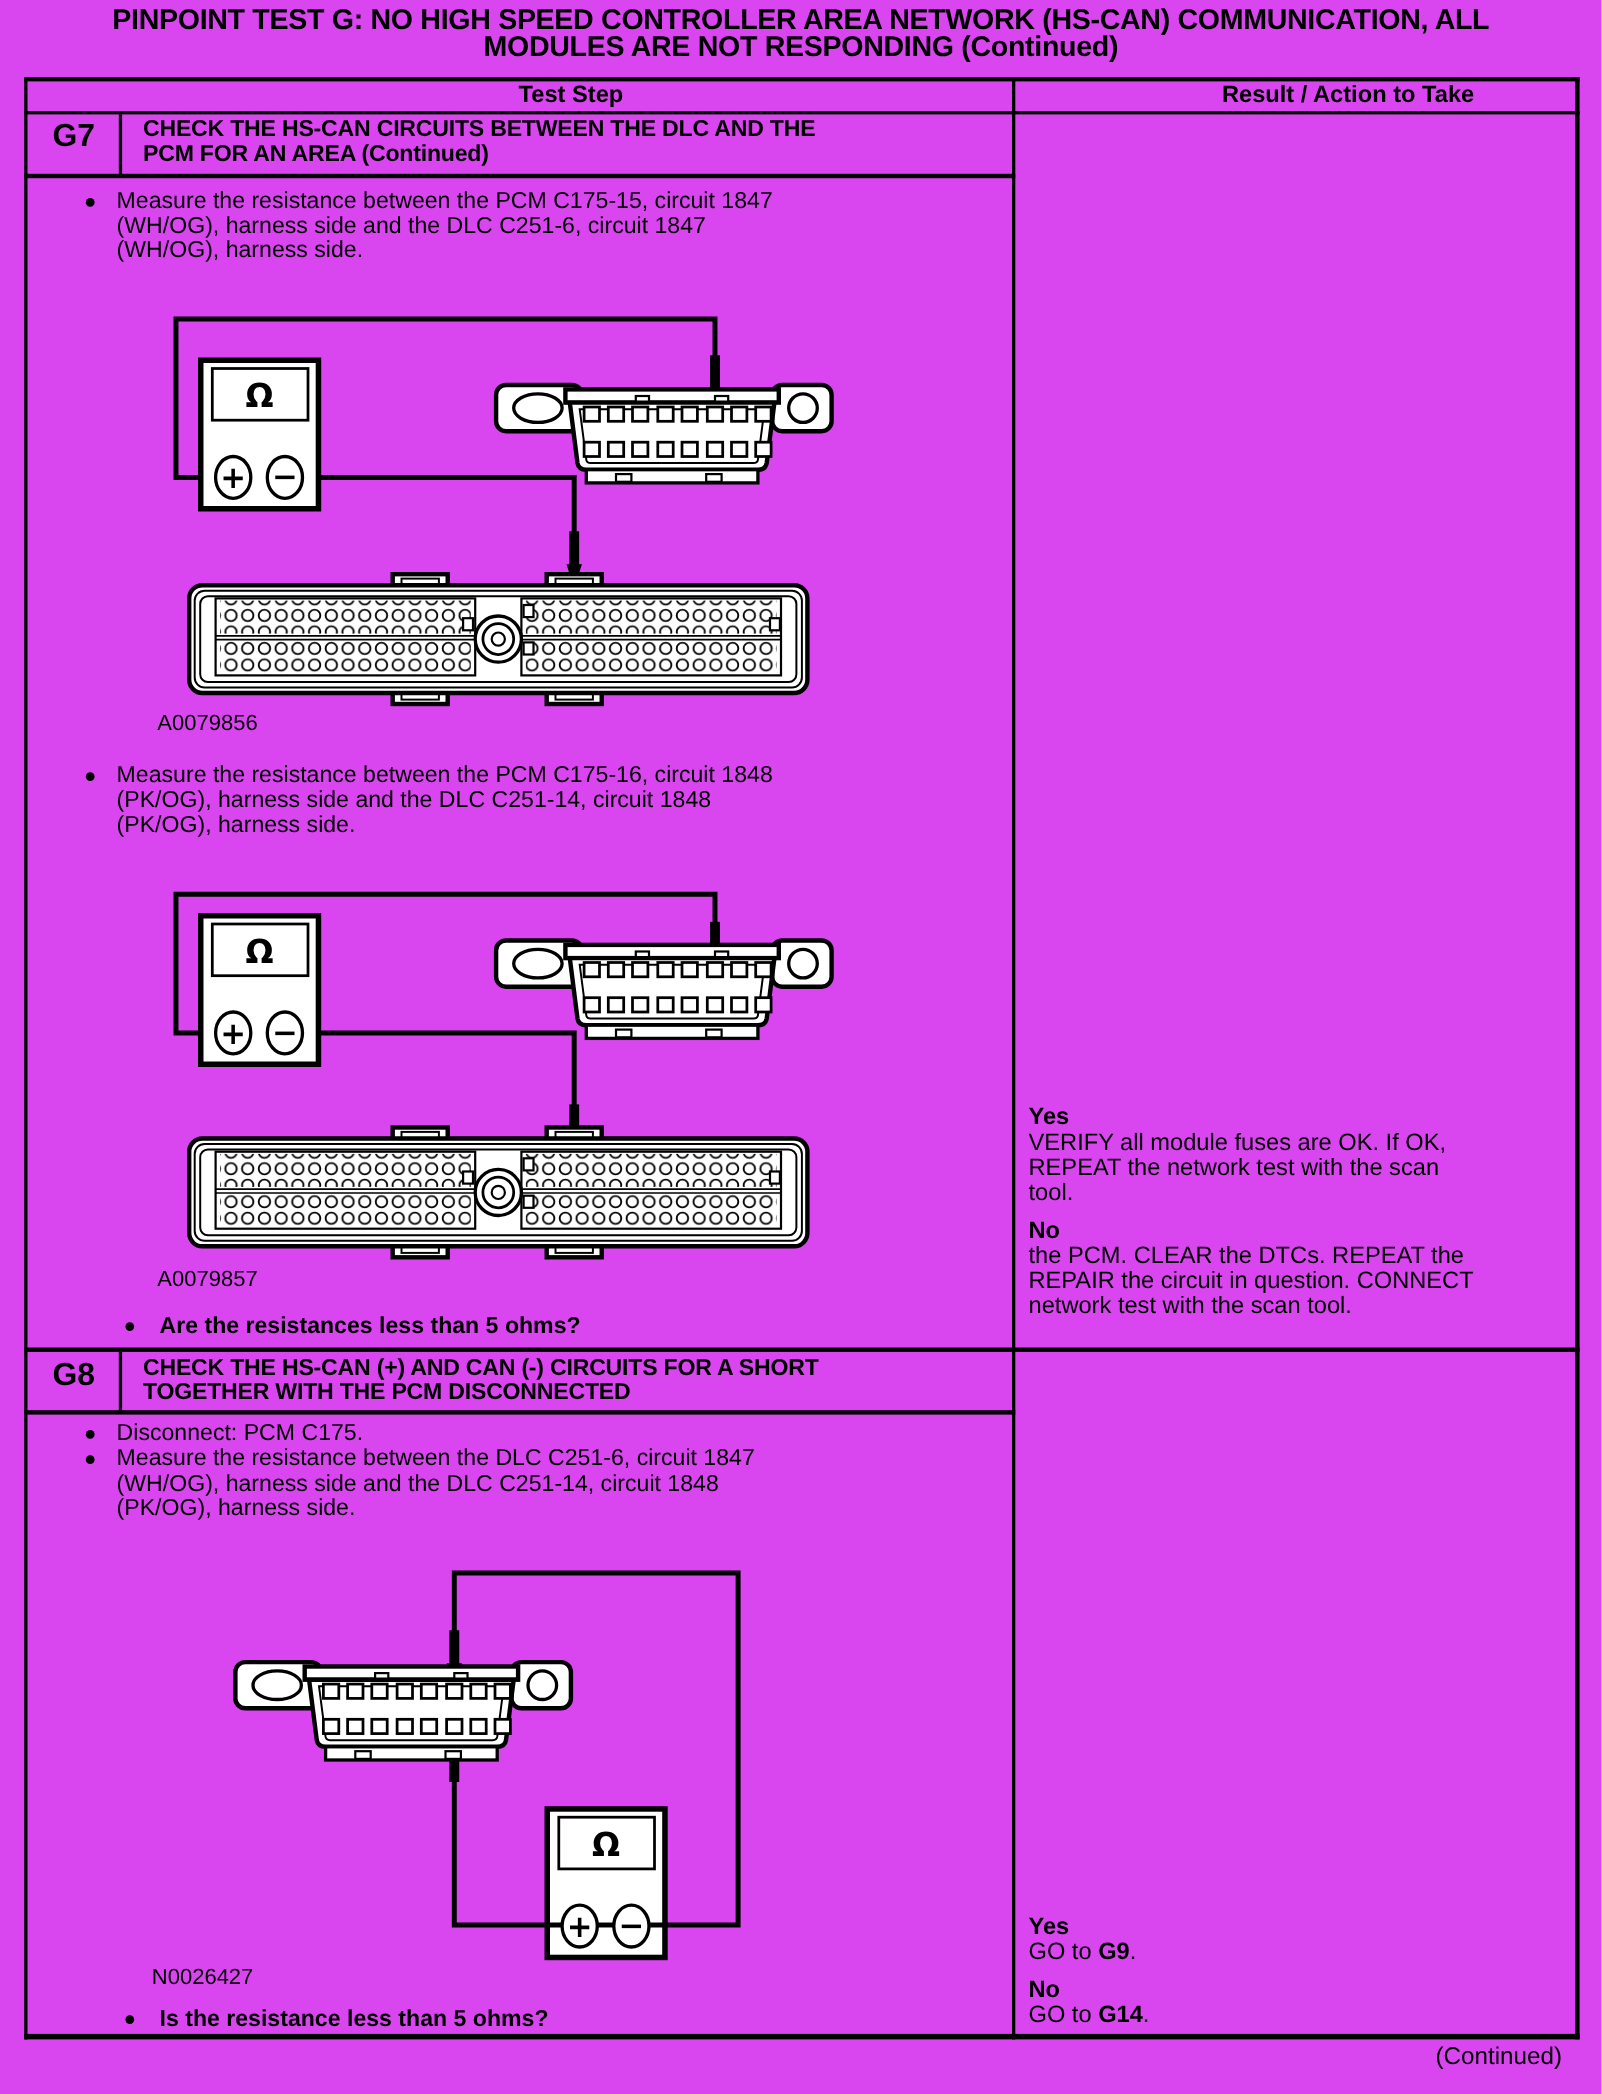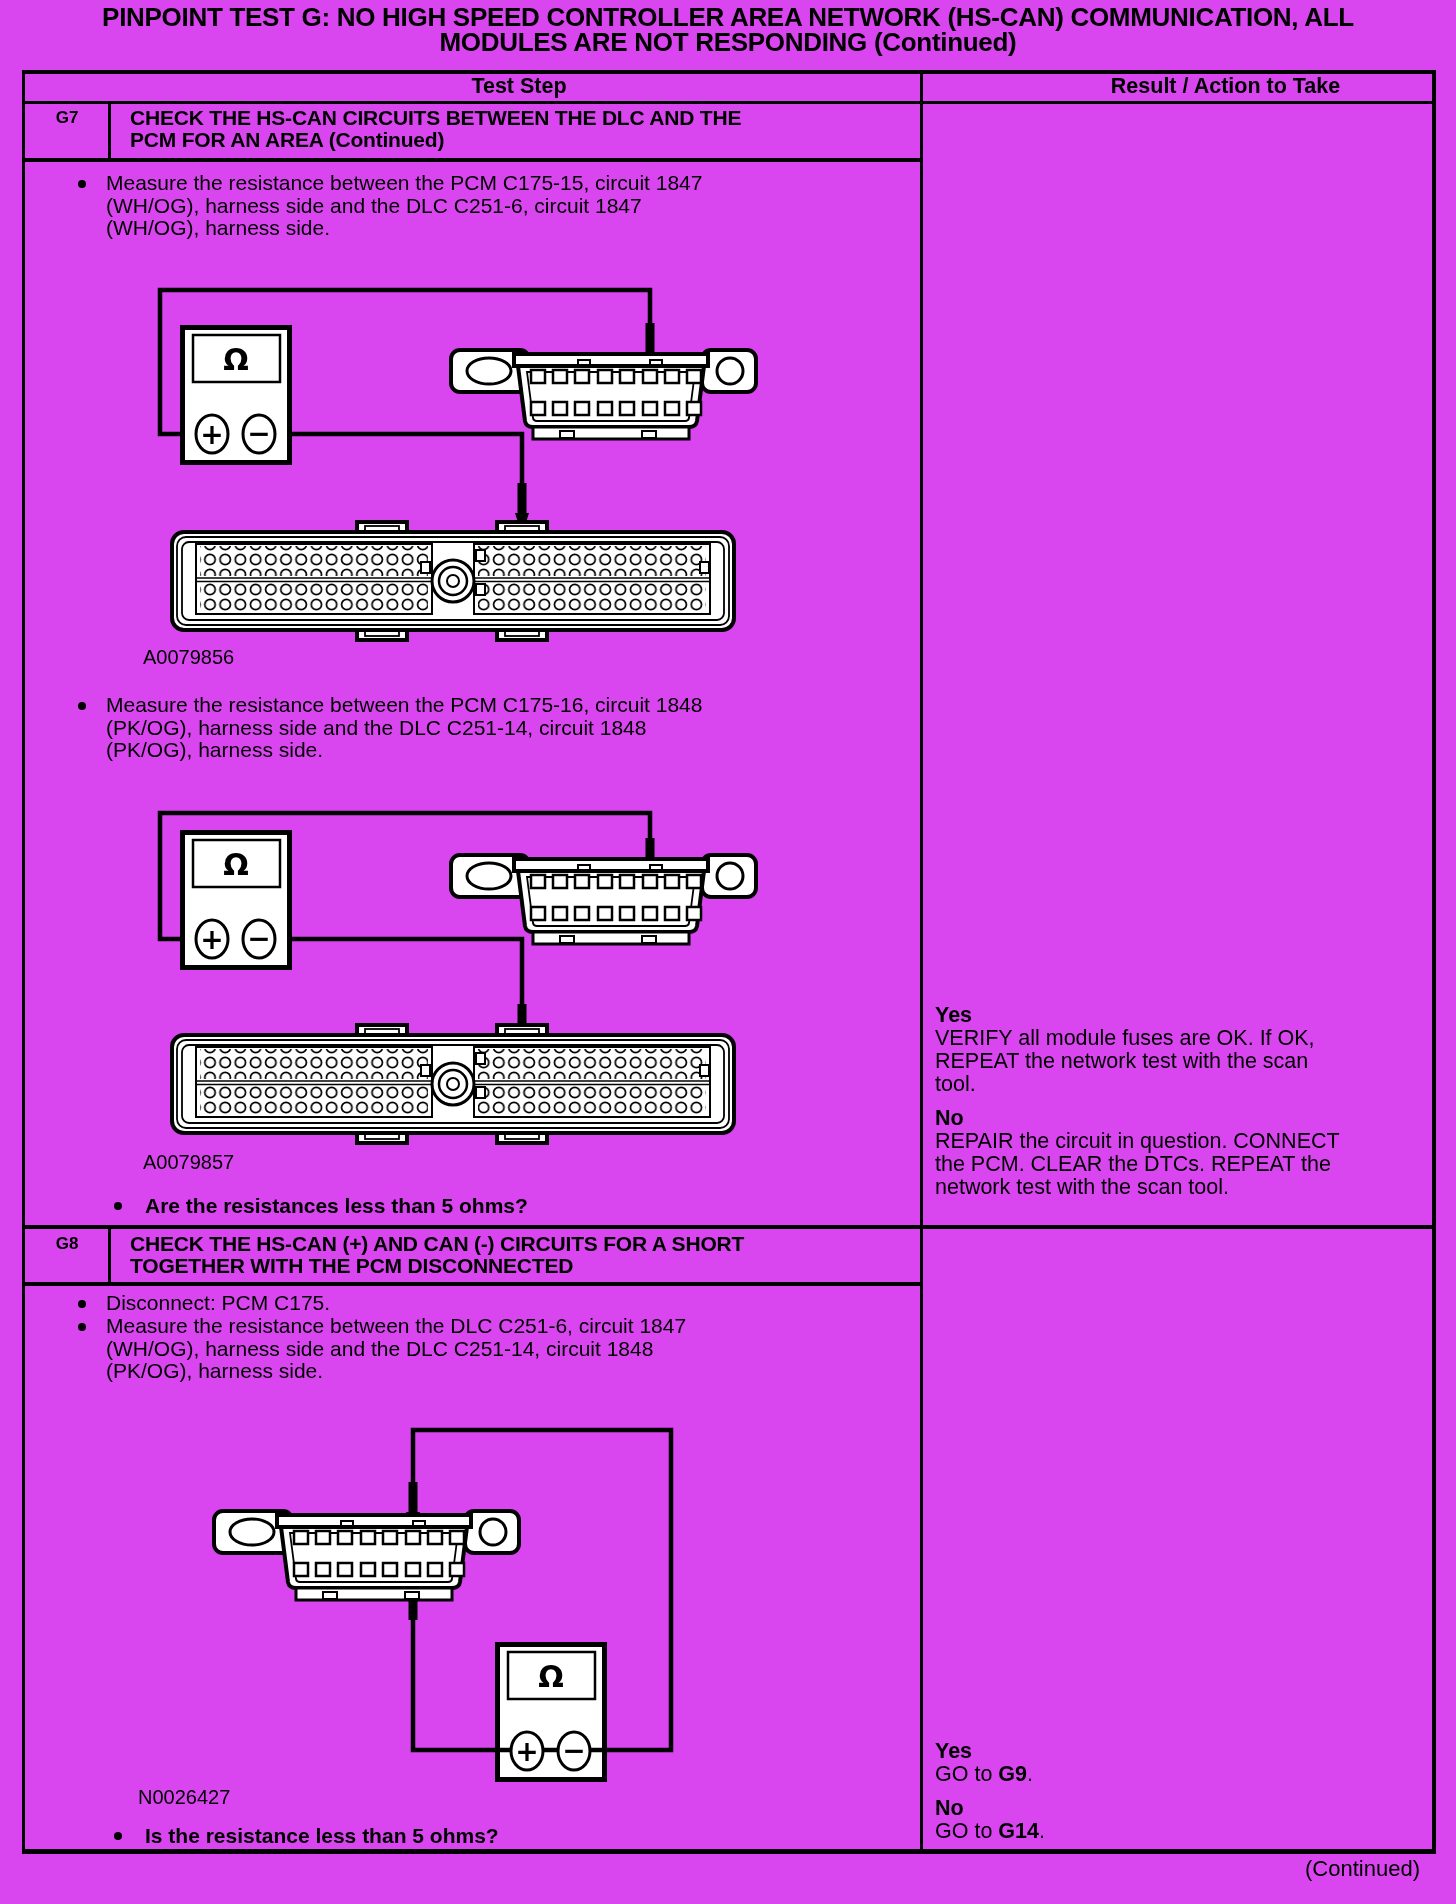--- a/index.html
+++ b/index.html
@@ -3,21 +3,21 @@
 <meta charset="utf-8">
 <style>
   html,body{margin:0;padding:0;background:#e8e8e8;}
   .page{position:relative;width:1456px;height:1904px;background:#d946ef;
         font-family:"Liberation Sans",sans-serif;color:#000;overflow:hidden;margin:0 auto;}
   .abs{position:absolute;}
   .ln{position:absolute;background:#000;}
   .title-wrap{position:absolute;left:0;top:5px;width:100%;text-align:center;}
   .title-line{font-size:26px;font-weight:bold;line-height:25px;letter-spacing:-0.3px;}
   .th{position:absolute;font-size:21.5px;font-weight:bold;text-align:center;padding-left:48px;}
-  .rowid{position:absolute;font-size:17px;font-weight:bold;text-align:center;width:90px;}
+  .rowid{position:absolute;font-size:29px;font-weight:bold;text-align:center;width:90px;}
   .rowtitle{position:absolute;font-size:21px;font-weight:bold;line-height:22px;letter-spacing:-0.2px;white-space:nowrap;}
   .body-line{font-size:21px;line-height:22.5px;white-space:nowrap;}
   .qtext{font-size:21px;font-weight:bold;white-space:nowrap;}
   .dot{position:absolute;width:8px;height:8px;background:#000;border-radius:50%;}
   .res{position:absolute;width:500px;font-size:21.5px;line-height:23px;}
   .res .lbl{font-weight:bold;}
   .res b{font-weight:bold;}
   .footer{position:absolute;left:1000px;top:1856px;width:420px;text-align:right;font-size:22px;}
   svg{position:absolute;overflow:visible;}
   svg text{font-family:"DejaVu Sans","Liberation Sans",sans-serif;fill:#000;}
@@ -181,22 +181,22 @@
   <div class="abs qtext" style="left:145px;top:1194px;">Are the resistances less than 5 ohms?</div>
 
   <div class="res" style="left:935px;top:1004px;">
     <div class="lbl">Yes</div>
     <div>VERIFY all module fuses are OK. If OK,</div>
     <div>REPEAT the network test with the scan</div>
     <div>tool.</div>
   </div>
   <div class="res" style="left:935px;top:1107px;">
     <div class="lbl">No</div>
+    <div>the PCM. CLEAR the DTCs. REPEAT the</div>
     <div>REPAIR the circuit in question. CONNECT</div>
-    <div>the PCM. CLEAR the DTCs. REPEAT the</div>
     <div>network test with the scan tool.</div>
   </div>
 
   <div class="rowid" style="left:22px;top:1234px;">G8</div>
   <div class="rowtitle" style="left:130px;top:1233px;">
     <div>CHECK THE HS-CAN (+) AND CAN (-) CIRCUITS FOR A SHORT</div>
     <div>TOGETHER WITH THE PCM DISCONNECTED</div>
   </div>
 
   <div class="dot" style="left:78px;top:1300px;"></div>

